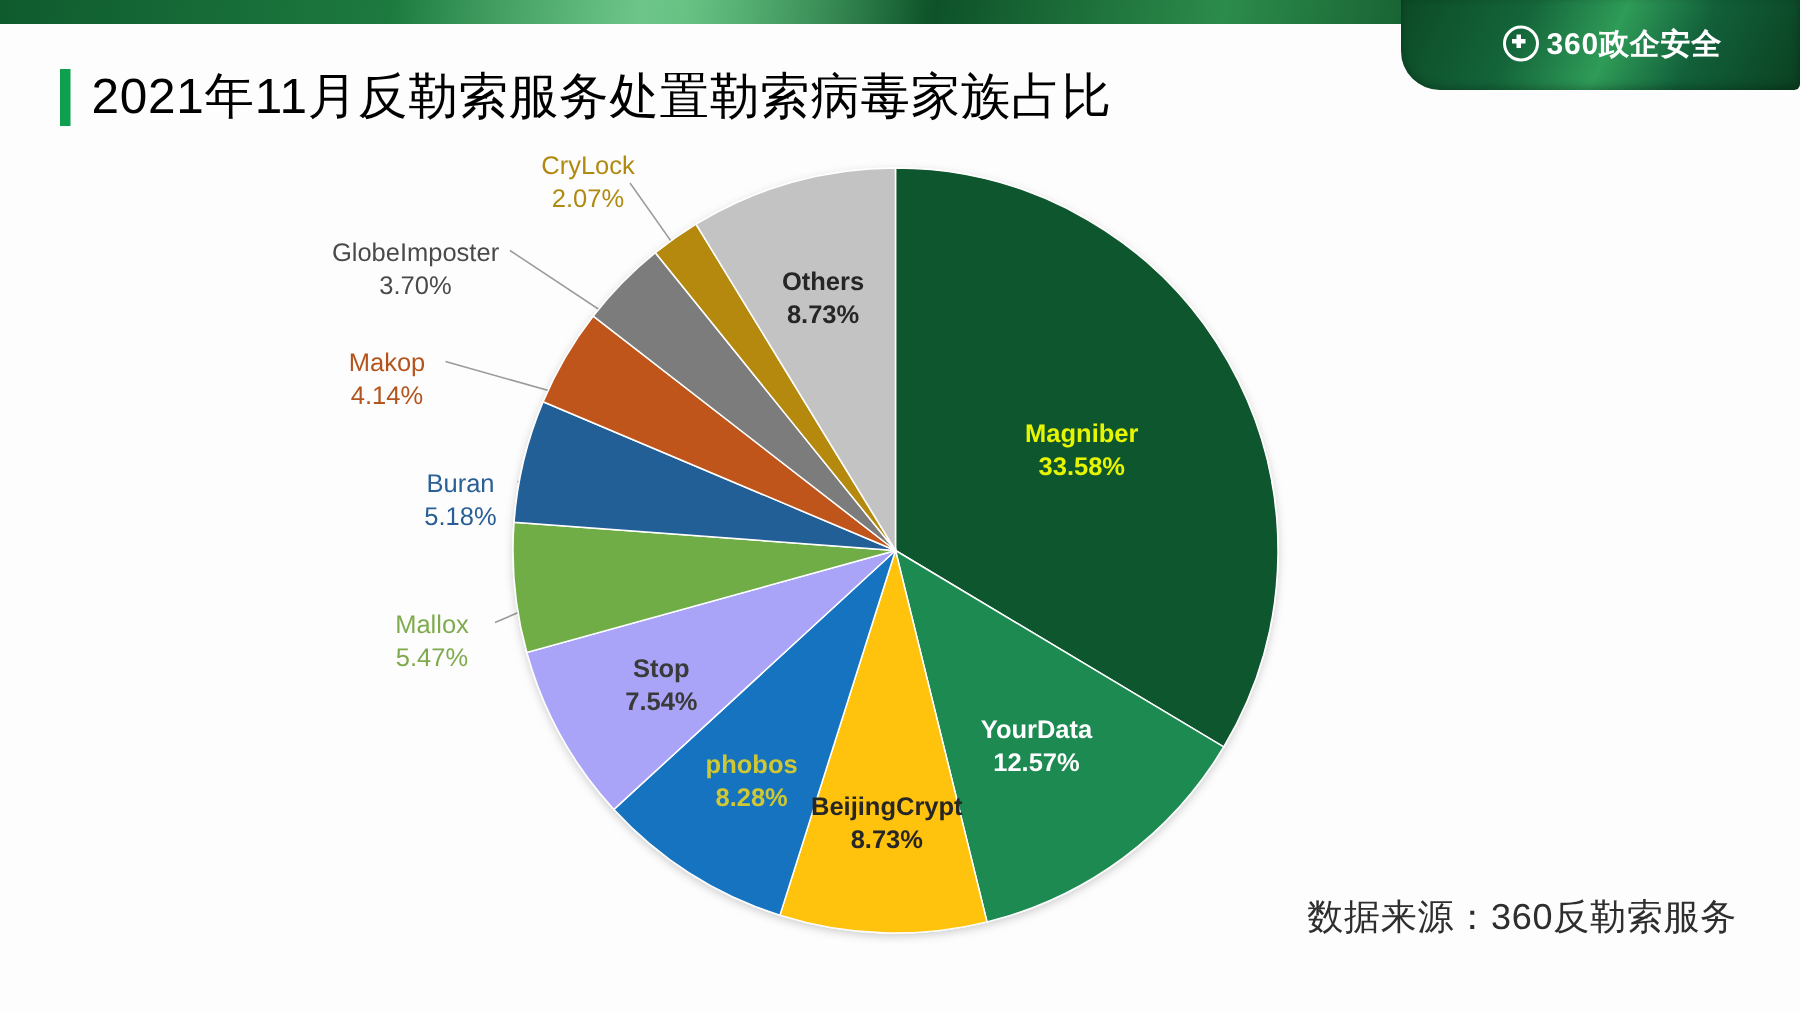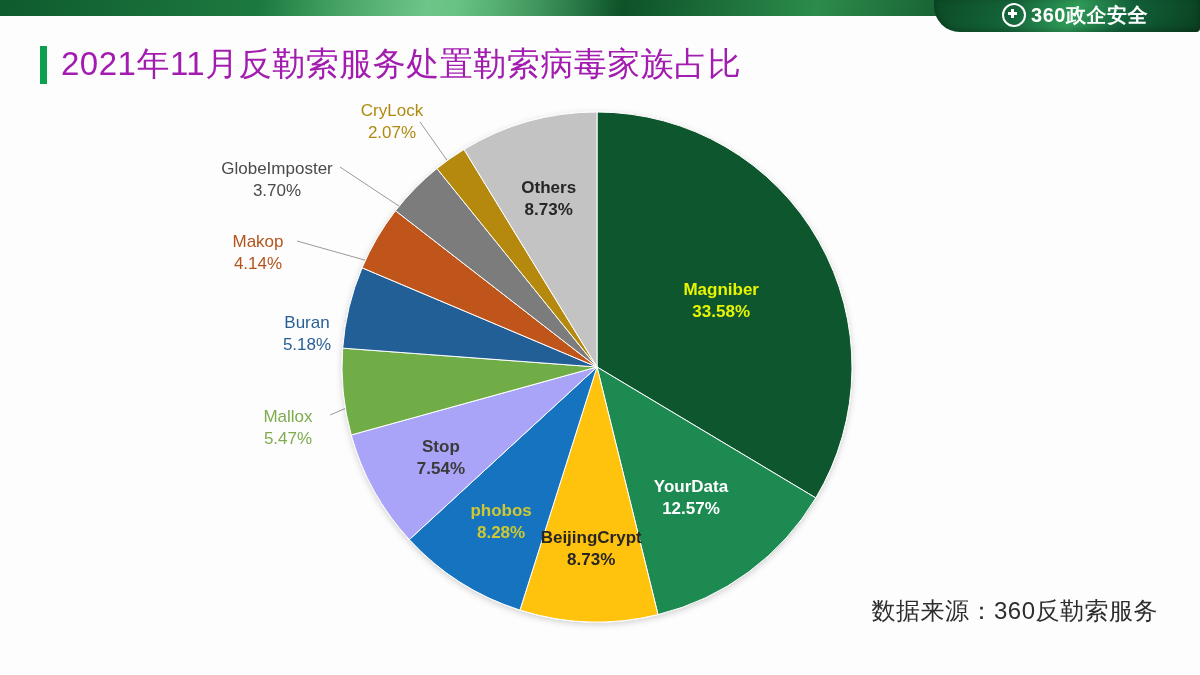--- a/index.html
+++ b/index.html
@@ -29,21 +29,21 @@
   .banner-sheen {
     position: absolute;
     top: 0; left: 260px;
     width: 420px; height: 16px;
     background: linear-gradient(95deg, rgba(255,255,255,0) 0%,
                  rgba(160,230,180,.55) 40%, rgba(255,255,255,0) 85%);
   }
   .logo-plate {
     position: absolute;
     top: 0; right: 0;
-    width: 266px; height: 32px;
+    width: 266px; height: 60px;
     background: linear-gradient(115deg, #0c4a25 0%, #14653a 30%, #2f9c58 52%,
                                 #12603a 72%, #0a4020 100%);
     border-bottom-left-radius: 26px;
     border-bottom-right-radius: 4px;
     display: flex;
     align-items: center;
     justify-content: center;
     box-shadow: inset 0 -2px 6px rgba(0,0,0,.25);
   }
   .logo-inner {
@@ -82,21 +82,21 @@
     align-items: center;
     gap: 14px;
   }
   .title-bar {
     width: 7px; height: 38px;
     background: #0e9f4f;
     flex: 0 0 auto;
   }
   .title-text {
     font-size: 33px;
-    color: #a21caf;
+    color: #000000;
     font-weight: 400;
     letter-spacing: .5px;
     white-space: nowrap;
   }
 
   
   .chart-wrap {
     position: absolute;
     top: 92px; left: 0;
     width: 1200px; height: 560px;

